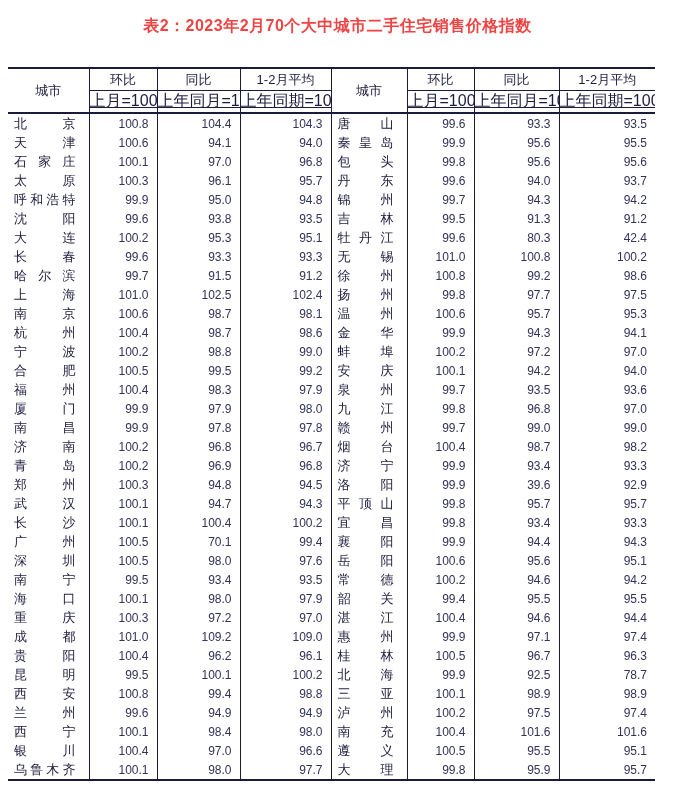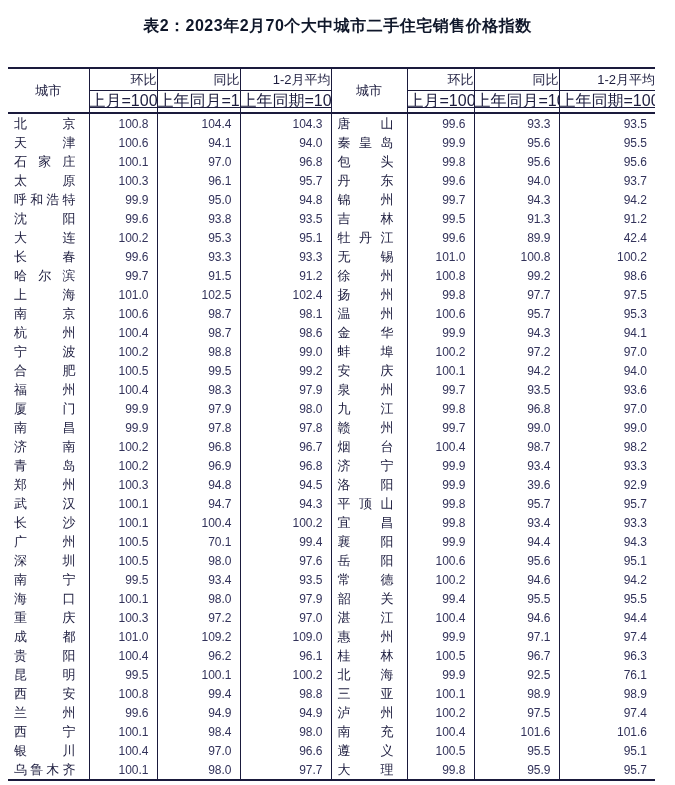--- a/index.html
+++ b/index.html
@@ -8,42 +8,42 @@
     background: #ffffff;
     font-family: "Liberation Sans", sans-serif;
     color: #18183a;
   }
   .page { width: 675px; height: 785px; }
   .title {
     margin: 16px 0 0 0;
     text-align: center;
     font-size: 16px;
     font-weight: bold;
-    color: #0f172a;
+    color: #ef4444;
     letter-spacing: 0.5px;
   }
   table.price-table {
     border-collapse: collapse;
     table-layout: fixed;
     width: 647px;
     margin: 30px 14px 0 8px;
     border-top: 2.5px solid #1a1a3c;
     border-bottom: 2.5px solid #1a1a3c;
   }
   th, td {
     border-right: 1px solid #1a1a3c;
     font-weight: normal;
     padding: 0;
     overflow: hidden;
     white-space: nowrap;
   }
   th.last, td.last { border-right: none; }
   thead th { text-align: center; color: #1c1c3e; }
   thead tr.label-row th { height: 21px; font-size: 13px; }
-  thead tr.label-row th.metric { border-bottom: 1px solid #1a1a3c; text-align: right; }
+  thead tr.label-row th.metric { border-bottom: 1px solid #1a1a3c; }
   thead th.city-h { border-bottom: 2px solid #1a1a3c; font-size: 13px; }
   thead tr.base-row th { height: 20px; font-size: 16px; border-bottom: 2px solid #1a1a3c; text-decoration: underline; }
   tbody td { height: 19px; font-size: 12px; }
   td.city {
     font-size: 13px;
     color: #1c1c3e;
     padding: 0 13px 0 6px;
   }
   td.city .dist {
     display: flex;
@@ -229,21 +229,21 @@
       <td class="num">95.3</td>
       <td class="num">95.1</td>
       <td class="city">
             <span class="dist">
               <span>牡</span>
               <span>丹</span>
               <span>江</span>
             </span>
           </td>
       <td class="num">99.6</td>
-      <td class="num">89.9</td>
+      <td class="num">80.3</td>
       <td class="num last">42.4</td>
     </tr>
         <tr>
       <td class="city">
             <span class="dist">
               <span>长</span>
               <span>春</span>
             </span>
           </td>
       <td class="num">99.6</td>
@@ -692,21 +692,21 @@
       <td class="num">100.1</td>
       <td class="num">100.2</td>
       <td class="city">
             <span class="dist">
               <span>北</span>
               <span>海</span>
             </span>
           </td>
       <td class="num">99.9</td>
       <td class="num">92.5</td>
-      <td class="num last">76.1</td>
+      <td class="num last">78.7</td>
     </tr>
         <tr>
       <td class="city">
             <span class="dist">
               <span>西</span>
               <span>安</span>
             </span>
           </td>
       <td class="num">100.8</td>
       <td class="num">99.4</td>

